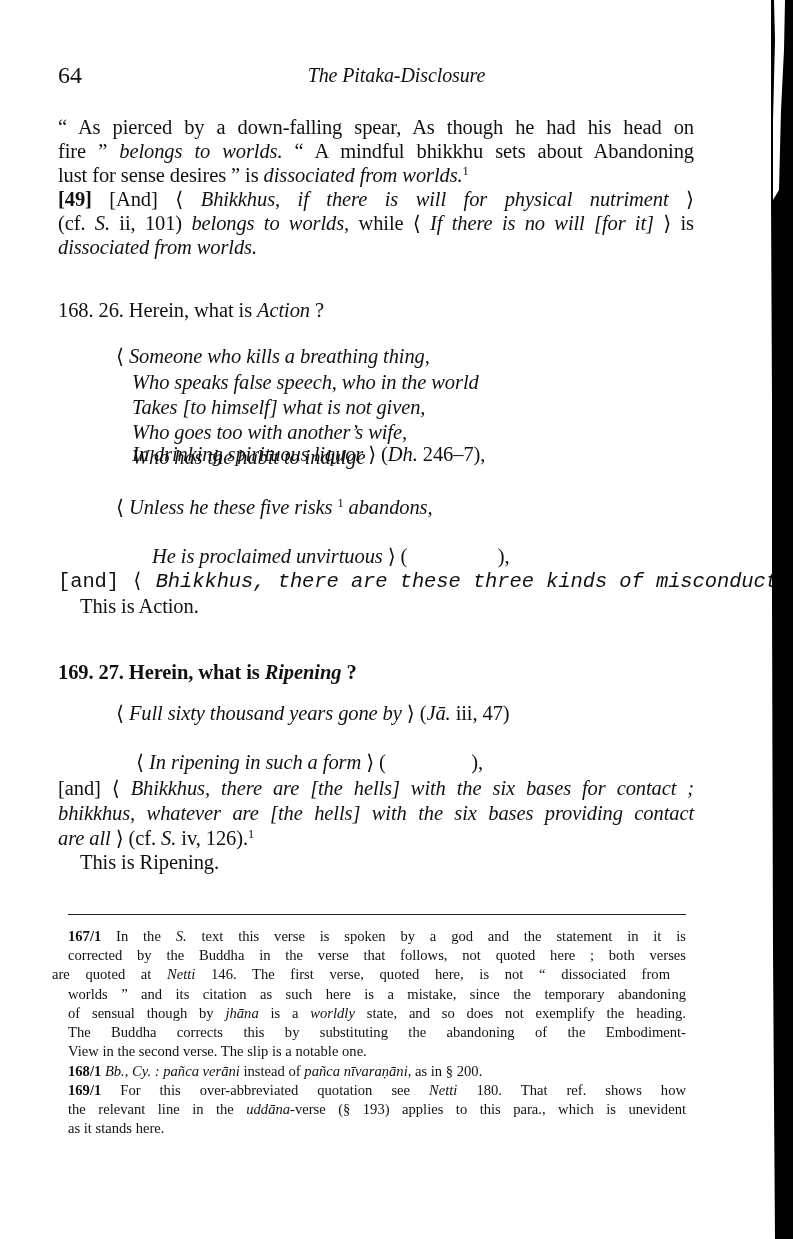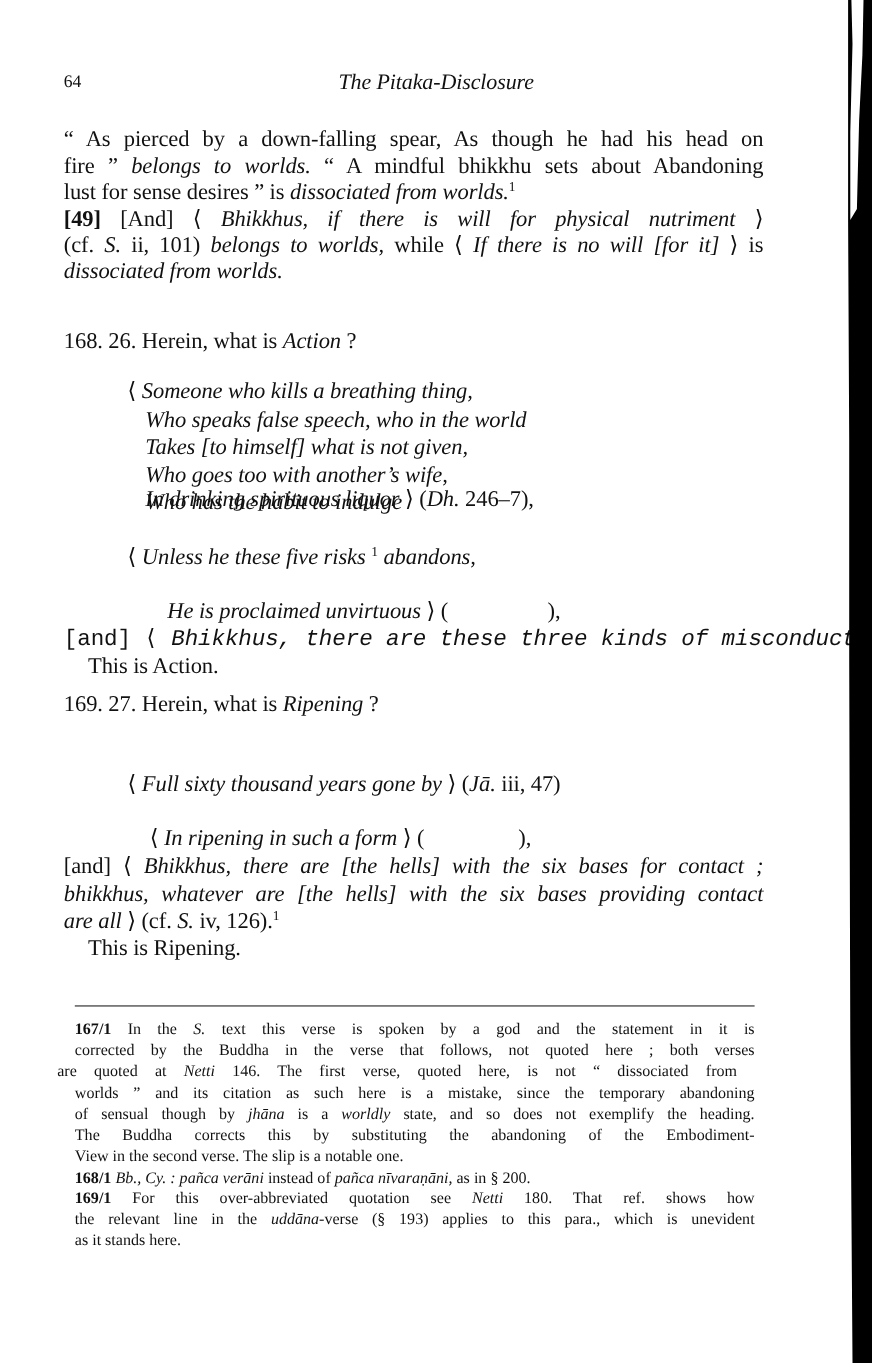--- a/index.html
+++ b/index.html
@@ -8,21 +8,21 @@
       background: #ffffff; color: #111111;
       font-family: "DejaVu Serif", "Liberation Serif", serif;
     }
     .page { position: absolute; left: 0; top: 0; width: 793px; height: 1239px; }
     .abs { position: absolute; white-space: nowrap; }
     .main { font-family: "Liberation Serif", "DejaVu Serif", serif; font-size: 20.5px; line-height: 24px; letter-spacing: -0.1px; }
     .foot { font-family: "Liberation Serif", "DejaVu Serif", serif; font-size: 14.6px; line-height: 19.5px; }
     i, .it { font-style: italic; }
     b, .bd { font-weight: bold; }
     sup { font-size: 0.6em; vertical-align: 0.6em; line-height: 0; }
-    .header-num { left: 58px; top: 63px; font-size: 16px; }
+    .header-num { left: 58px; top: 63px; font-size: 24px; }
     .header-title { left: 0; width: 793px; text-align: center; top: 63px; font-size: 20px; font-style: italic; box-sizing: border-box; }
     .divider { position: absolute; left: 68px; top: 914px; width: 618px; height: 1px; background: #222; }
     .scan-edge { position: absolute; top: 0; right: 0; width: 26px; height: 1239px; }
     .just { white-space: normal; text-align: justify; text-align-last: justify; }
   </style>
 </head>
 <body>
 
 <div class="page">
 
@@ -71,21 +71,21 @@
   </div>
   <div class="abs main" style="left:132px; top:520px; white-space:pre;">
     <i>He is proclaimed unvirtuous</i><span> ⟩ (                  ),</span>
   </div>
 
   <div class="abs main" style="left:58px; top:570px;font-family:Liberation Mono, monospace;">
     <span>[and] ⟨ </span><i>Bhikkhus, there are these three kinds of misconduct</i><span> ⟩ (§ 26).</span>
   </div>
   <div class="abs main" style="left:80px; top:594px;">This is Action.</div>
 
-  <div class="abs main" style="left:58px; top:628px;">
+  <div class="abs main" style="left:58px; top:660px;font-weight:bold;">
     <span>169. 27. Herein, what is </span><i>Ripening</i><span> ?</span>
   </div>
 
   <div class="abs main" style="left:116px; top:701px;">
     <span>⟨ </span><i>Full sixty thousand years gone by</i><span> ⟩ (</span><i>Jā.</i><span> iii, 47)</span>
   </div>
   <div class="abs main" style="left:116px; top:726px; white-space:pre;">
     <span>⟨ </span><i>In ripening in such a form</i><span> ⟩ (                 ),</span>
   </div>
 

